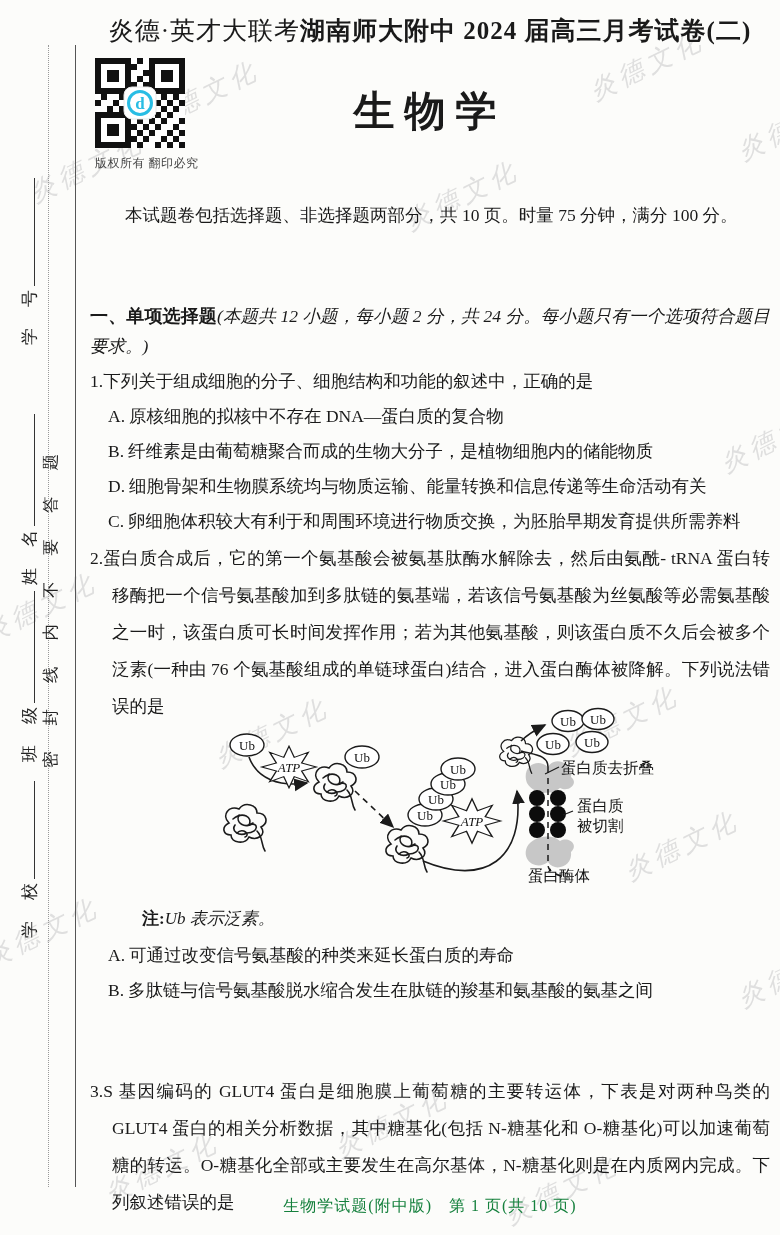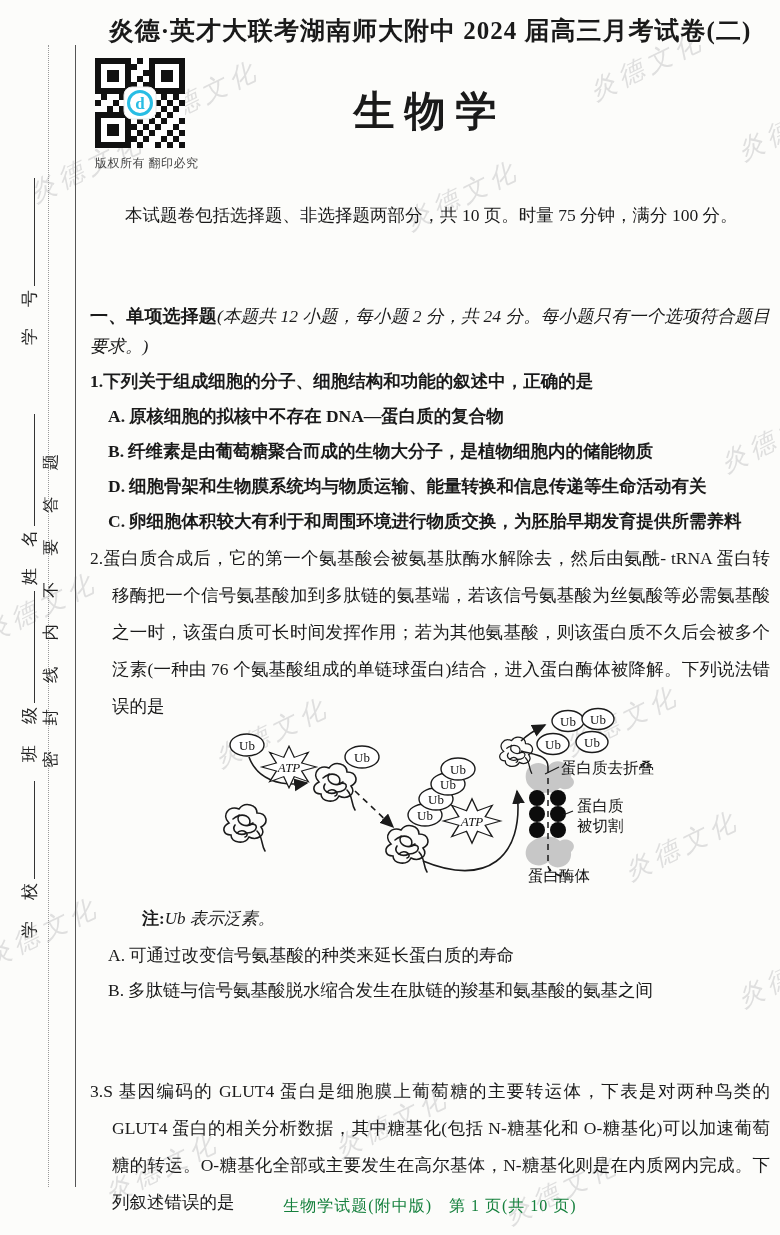--- a/index.html
+++ b/index.html
@@ -17,31 +17,31 @@
   .fline{display:inline-block;border-bottom:1.2px solid #333;height:13px;margin-left:2px;}
   .sealtxt{position:absolute;transform:rotate(-90deg);transform-origin:0 0;
            white-space:nowrap;font-size:16.5px;letter-spacing:26px;color:#222;}
   
   .content{position:absolute;left:90px;top:0;width:680px;height:100%;}
   .blk{position:absolute;left:0;width:680px;}
   .center{text-align:center;}
   .b{font-weight:bold;}
   .kai{font-style:italic;}
   .exam-title{top:14px;font-size:25px;font-weight:bold;letter-spacing:1px;}
-  .exam-title .brand{font-weight:700;}
+  .exam-title .brand{font-weight:400;}
   .subject{top:84px;font-size:41px;font-weight:bold;letter-spacing:10px;}
   .score{top:163px;text-align:right;font-size:19px;padding-right:4px;}
   .blank{display:inline-block;border-bottom:1.5px solid #222;height:16px;vertical-align:baseline;}
   .intro{top:201px;font-size:17.5px;text-indent:2em;text-align:justify;line-height:28px;}
   .sect{top:250px;font-size:19px;font-weight:bold;letter-spacing:1px;}
   .part1{top:301px;font-size:17.5px;line-height:30px;text-align:justify;}
   .part1 .b{font-size:18px;}
   .qtext{padding-left:22px;text-indent:-22px;text-align:justify;}
   .q{font-size:17.5px;}
-  .q1{top:364px;line-height:35px;font-weight:bold;}
+  .q1{top:364px;line-height:35px;}
   .q2{top:540px;line-height:37px;}
   .q3{top:1073px;line-height:37px;}
   .opt{padding-left:18px;}
   .optlab{margin-right:4px;}
   .q2opts{top:938px;font-size:17.5px;line-height:35px;}
   .noteline{top:907px;font-size:17px;padding-left:52px;}
   .footer{top:1196px;font-size:16px;color:#15803d;letter-spacing:1px;}
   
   .qrblock{position:absolute;left:95px;top:58px;width:96px;}
   .qrcap{font-size:12px;color:#444;margin-top:3px;letter-spacing:.5px;white-space:nowrap;}

